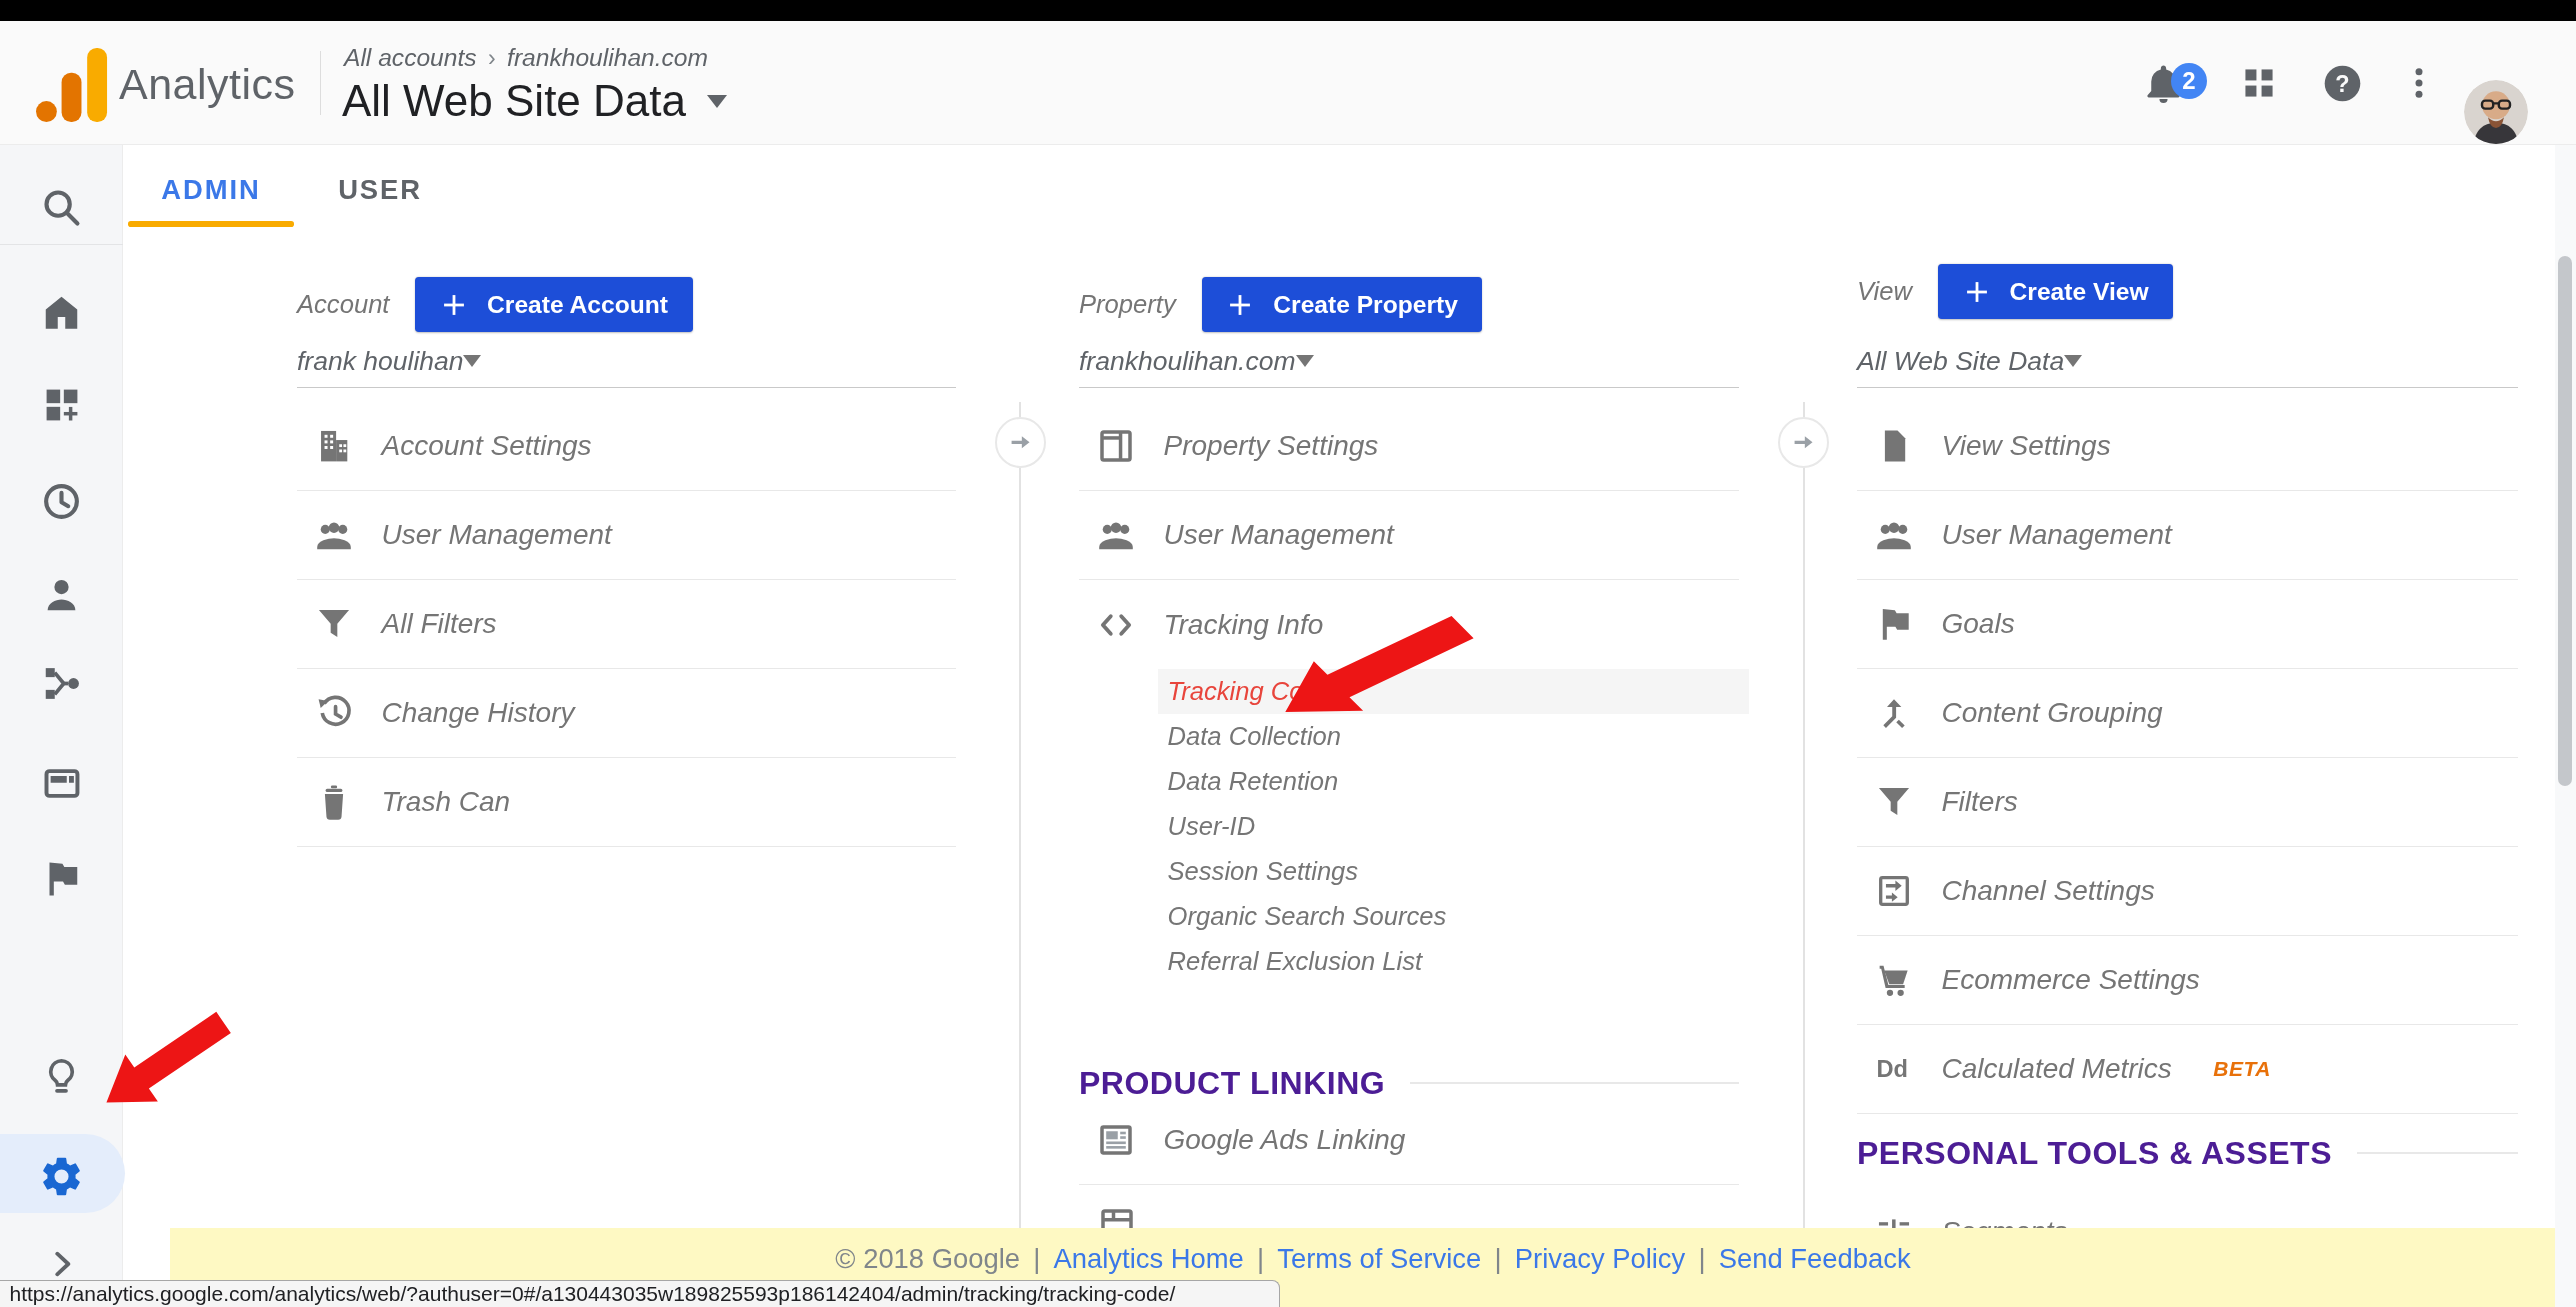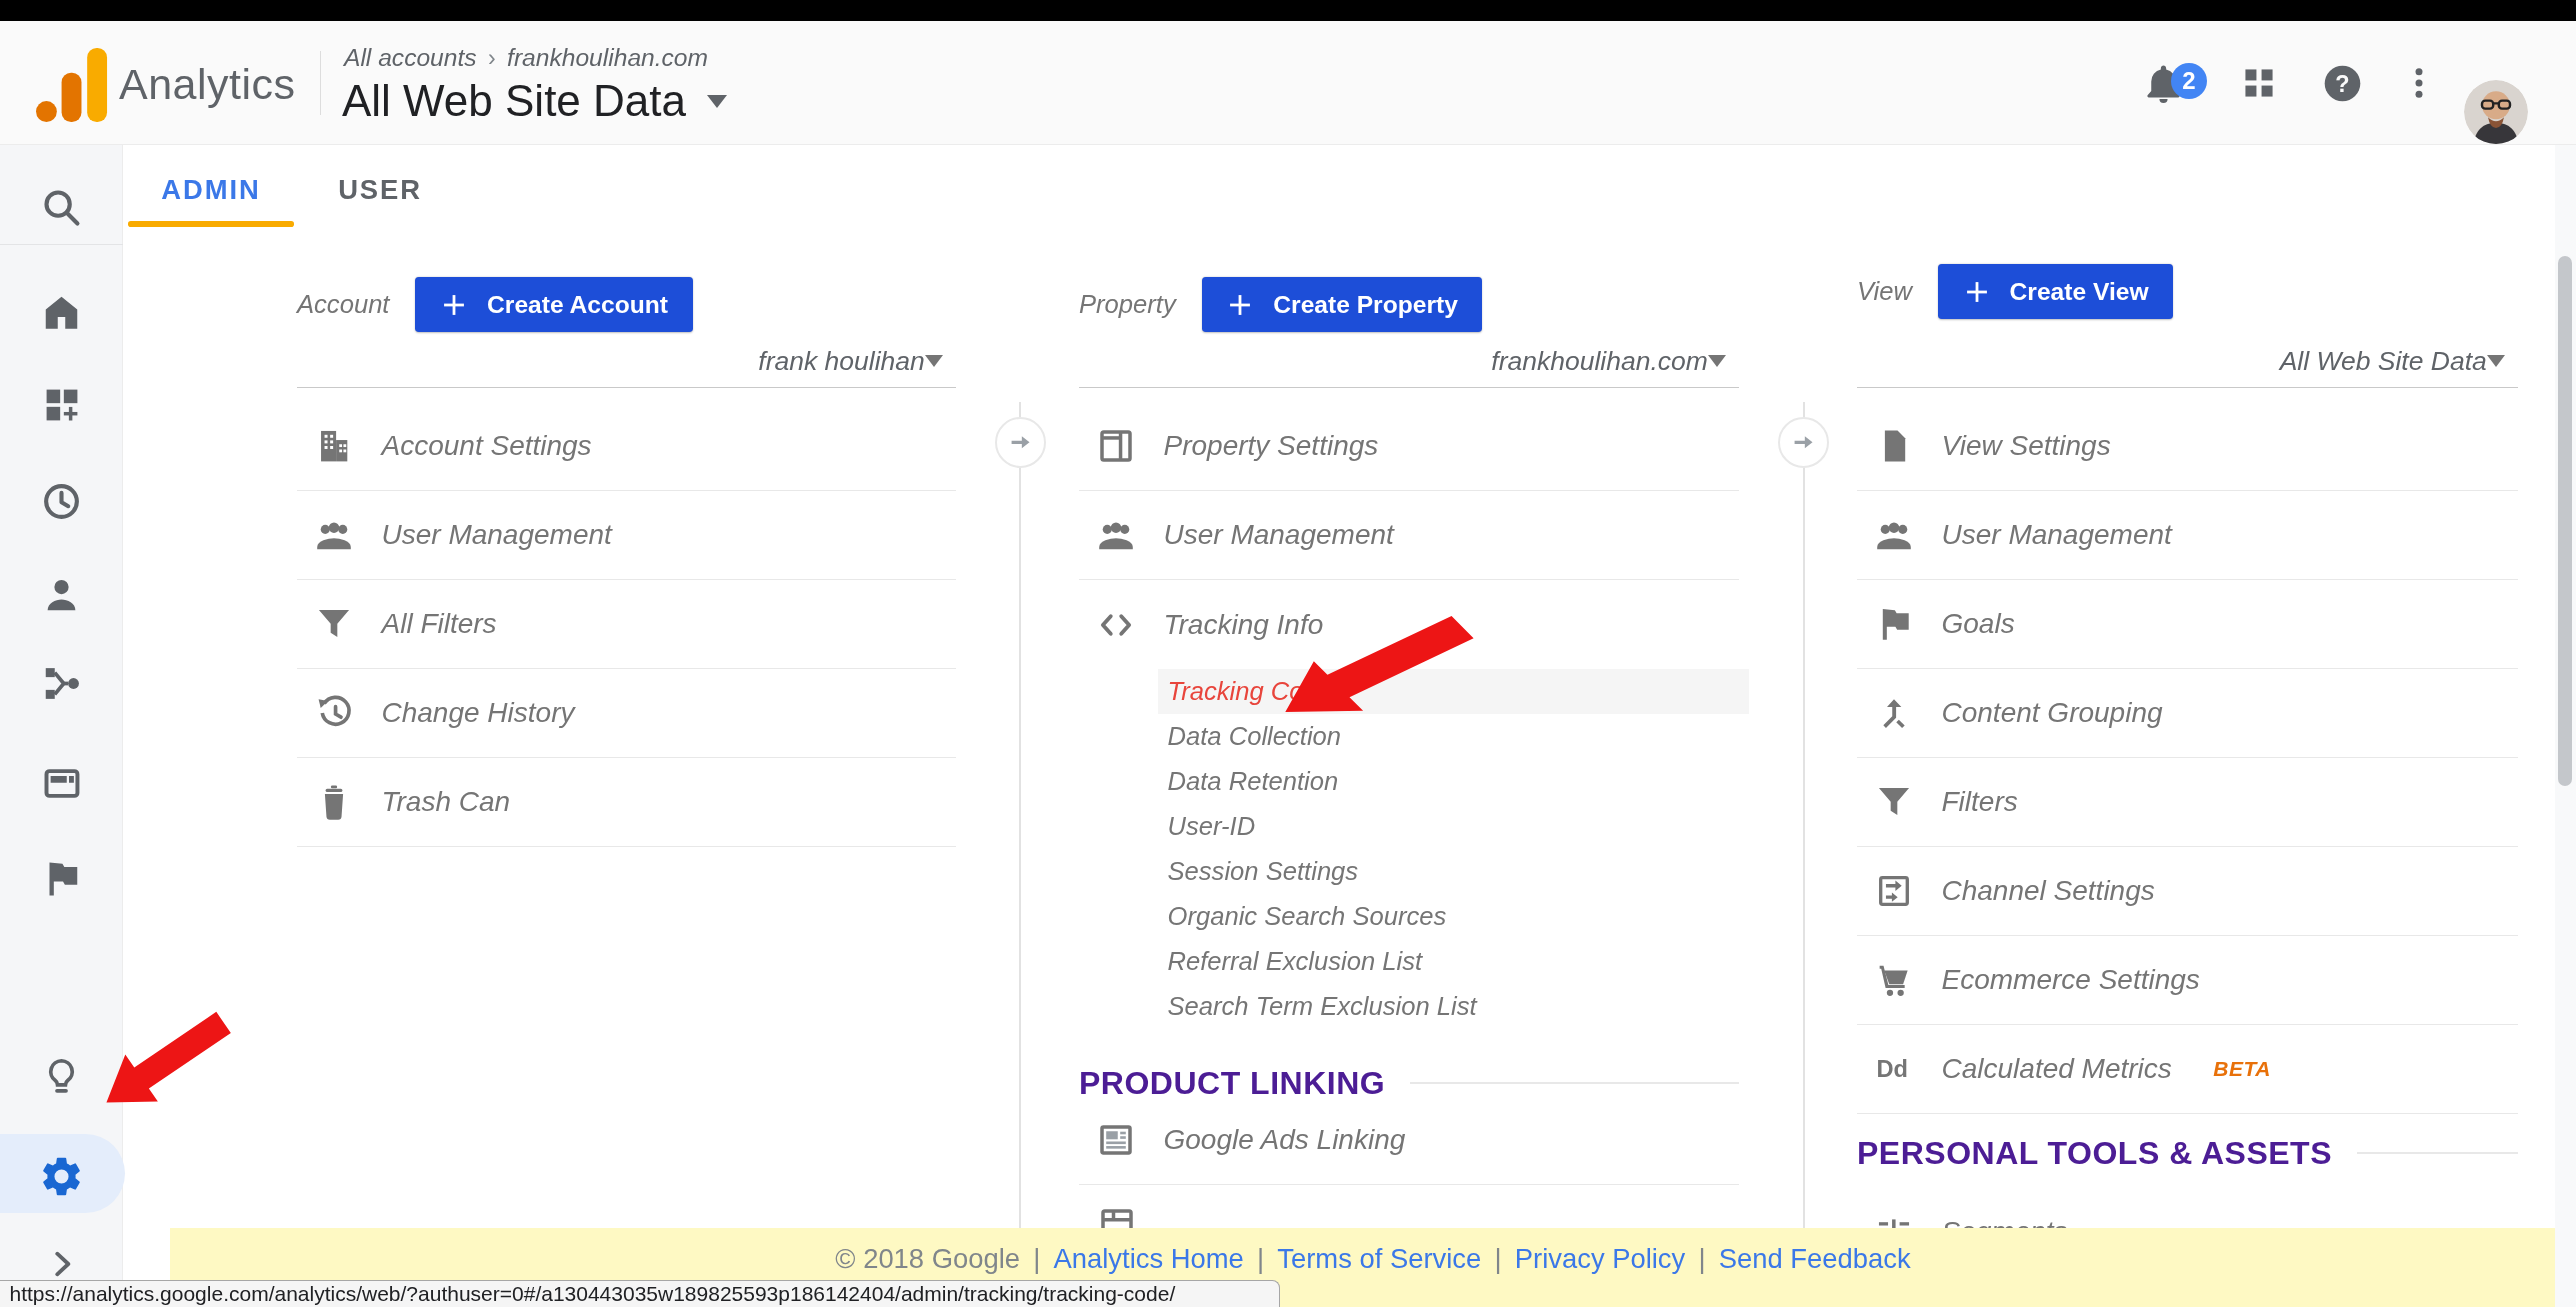--- a/index.html
+++ b/index.html
@@ -32,21 +32,21 @@
   
   .sidebar { position:absolute; left:0; top:145px; width:123px; height:1163px; background:#f5f6f8; border-right:0.9px solid #ececec; }
   .sb-icon { position:absolute; left:0; width:123px; display:flex; justify-content:center; color:#5f6368; }
   .sb-sep { position:absolute; left:0; top:244px; width:123px; height:0.9px; background:#e3e4e6; }
   .gear-pill { position:absolute; left:0; top:1134px; width:125px; height:79px; background:#e4edfb; border-radius:0 40px 40px 0; }
 
   
   .colhead { position:absolute; height:55px; display:flex; align-items:center; gap:26px; }
   .col-label { font-size:25.6px; font-style:italic; color:#757575; }
   .btn-create { height:55px; display:flex; align-items:center; gap:19px; background:#1d4ed8; color:#fff; border:none; border-radius:3.8px; padding:0 24.6px; font-size:24.6px; font-weight:bold; font-family:"Liberation Sans", sans-serif; box-shadow:0 0.9px 1.9px rgba(0,0,0,.25); cursor:pointer; }
-  .selector { position:absolute; height:53px; border-bottom:0.9px solid #c9c9c9; display:flex; align-items:center; justify-content:flex-end; cursor:pointer; }
+  .selector { position:absolute; height:53px; border-bottom:0.9px solid #c9c9c9; display:flex; align-items:center; justify-content:flex-start; cursor:pointer; }
   .selector .sel-text { font-size:26.5px; font-style:italic; color:#5f6368; }
   .selector .caret { width:0; height:0; border-left:9.5px solid transparent; border-right:9.5px solid transparent; border-top:12.3px solid #757575; margin-right:13.2px; }
   .items { position:absolute; padding-top:13.2px; }
   .row { height:89px; display:flex; align-items:center; gap:26.5px; padding-left:16px; border-bottom:0.9px solid #e8e8e8; cursor:pointer; }
   .row .lbl { font-size:28px; font-style:italic; color:#757575; }
   .row.noline { border-bottom:none; }
   .icn { width:42px; height:42px; display:flex; align-items:center; justify-content:center; color:#757575; flex:none; }
   .sublist { position:absolute; }
   .sub { height:45px; display:flex; align-items:center; padding-left:9.5px; font-size:25.6px; font-style:italic; color:#757575; cursor:pointer; }
   .sub.active { background:#f5f5f5; color:#e8453c; }
@@ -351,21 +351,20 @@
   </div>
 
   <div class="sublist" style="left:1158px; top:669px; width:591px;">
     <div class="sub active">Tracking Code</div>
     <div class="sub">Data Collection</div>
     <div class="sub">Data Retention</div>
     <div class="sub">User-ID</div>
     <div class="sub">Session Settings</div>
     <div class="sub">Organic Search Sources</div>
     <div class="sub">Referral Exclusion List</div>
-    <div class="sub">Search Term Exclusion List</div>
   </div>
 
   <div class="sechead" style="left:1079px; top:1050px; width:660px;">
     <span class="st">PRODUCT LINKING</span>
     <span class="ln"></span>
   </div>
   <div style="position:absolute; left:1079px; top:1096px; width:660px;">
     <div class="row">
       <span class="icn">
         <svg width="42" height="42" viewBox="0 0 24 24">

